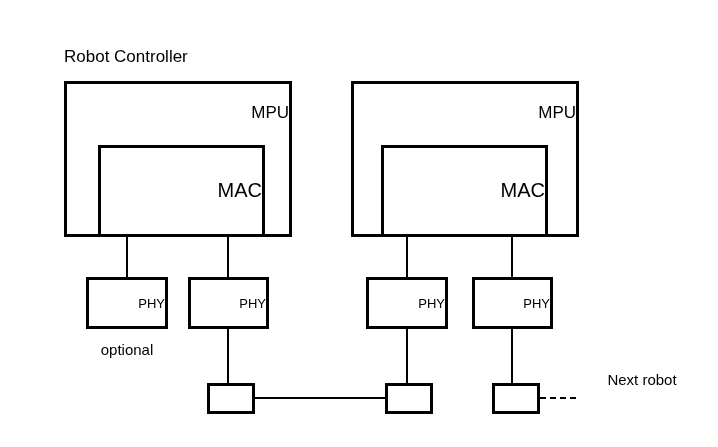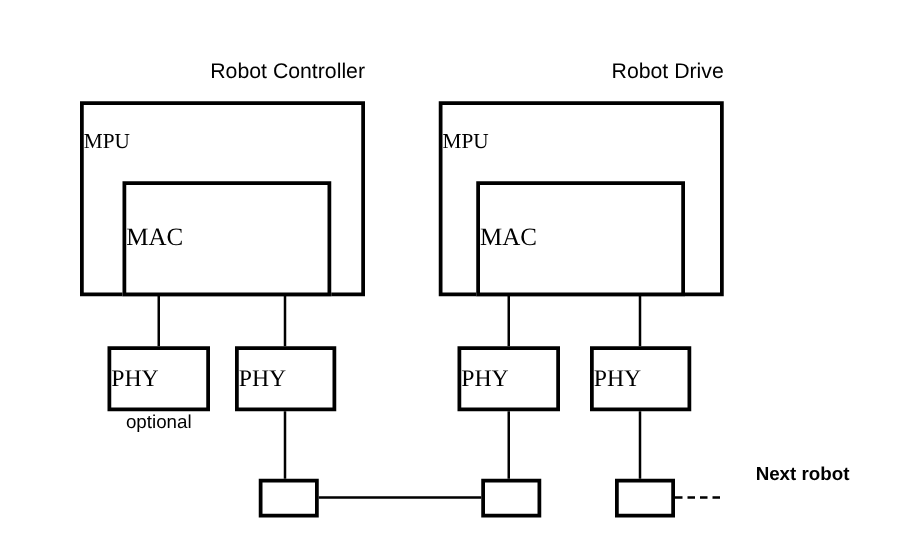--- a/index.html
+++ b/index.html
@@ -21,54 +21,52 @@
   .node-box {
     position: absolute;
     box-sizing: border-box;
     border: 3px solid #000000;
     background: #ffffff;
   }
   .box-label {
     position: absolute;
     left: 0;
     right: 0;
-    text-align: left;
+    text-align: right;
     white-space: nowrap;
-    font-family: Liberation Serif, serif;
   }
   .group-title {
     position: absolute;
-    text-align: right;
+    text-align: left;
     font-size: 17px;
     line-height: 20px;
     white-space: nowrap;
   }
   .mpu-label {
     font-size: 17px;
     line-height: 20px;
   }
   .mac-label {
     font-size: 20px;
     line-height: 20px;
   }
   .phy-label {
-    font-size: 19px;
+    font-size: 13px;
     line-height: 20px;
   }
   .caption {
     position: absolute;
     font-size: 15px;
     line-height: 19px;
     text-align: center;
     white-space: nowrap;
   }
   .caption.multiline {
     white-space: normal;
     text-align: center;
-    font-weight: bold;
   }
   .v-line {
     position: absolute;
     width: 2px;
     background: #000000;
   }
   .h-line {
     position: absolute;
     height: 2px;
     background: #000000;
@@ -93,27 +91,26 @@
   <div class="node-box" style="left:98px; top:145px; width:167px; height:92px;">
     <div class="box-label mac-label" style="top:32px;">MAC</div>
   </div>
 
   <div class="v-line" style="left:126px; top:236px; height:43px;"></div>
   <div class="v-line" style="left:227px; top:236px; height:43px;"></div>
 
   <div class="node-box" style="left:86px; top:277px; width:82px; height:52px;">
     <div class="box-label phy-label" style="top:14px;">PHY</div>
   </div>
-  <div class="caption" style="left:86px; top:328px; width:82px;">optional</div>
+  <div class="caption" style="left:86px; top:340px; width:82px;">optional</div>
 
   <div class="node-box" style="left:188px; top:277px; width:81px; height:52px;">
     <div class="box-label phy-label" style="top:14px;">PHY</div>
   </div>
 
-  <div class="group-title" style="left:351px; top:47px; width:228px;">Robot Drive</div>
 
   <div class="node-box" style="left:351px; top:81px; width:228px; height:156px;">
     <div class="box-label mpu-label" style="top:19px;">MPU</div>
   </div>
 
   <div class="node-box" style="left:381px; top:145px; width:167px; height:92px;">
     <div class="box-label mac-label" style="top:32px;">MAC</div>
   </div>
 
   <div class="v-line" style="left:406px; top:236px; height:43px;"></div>

